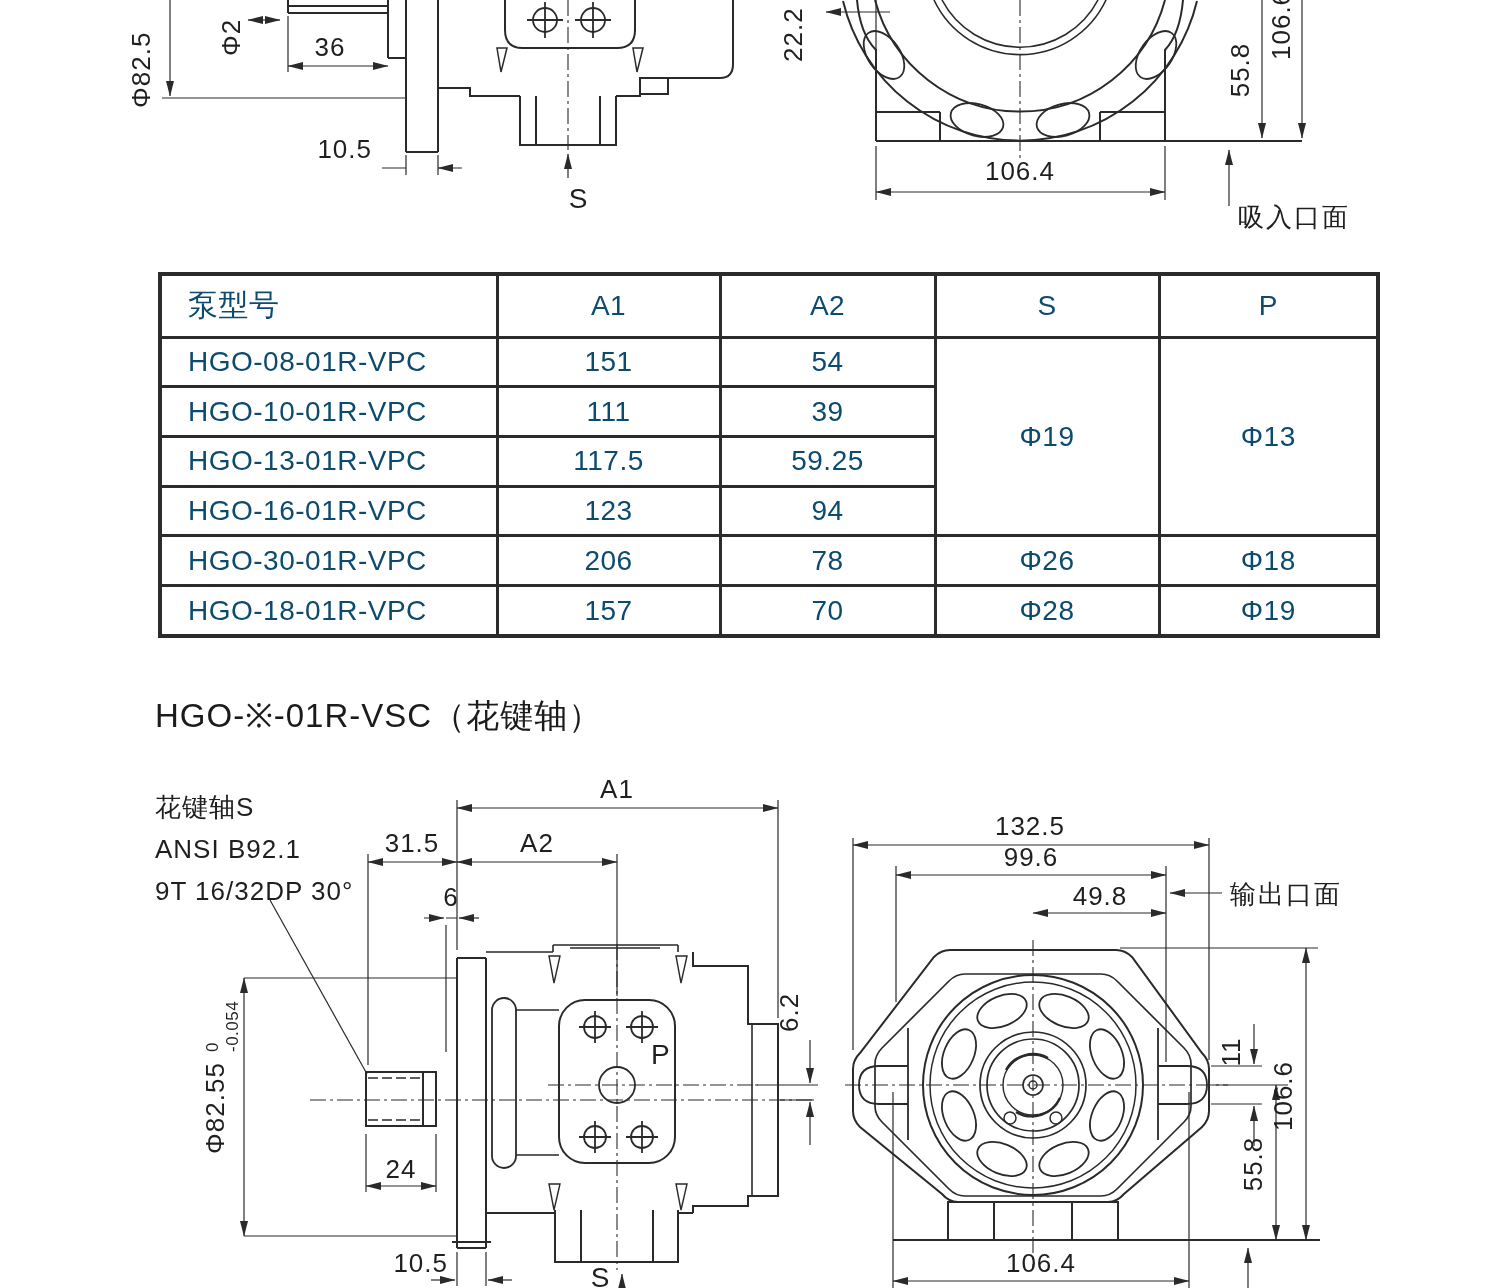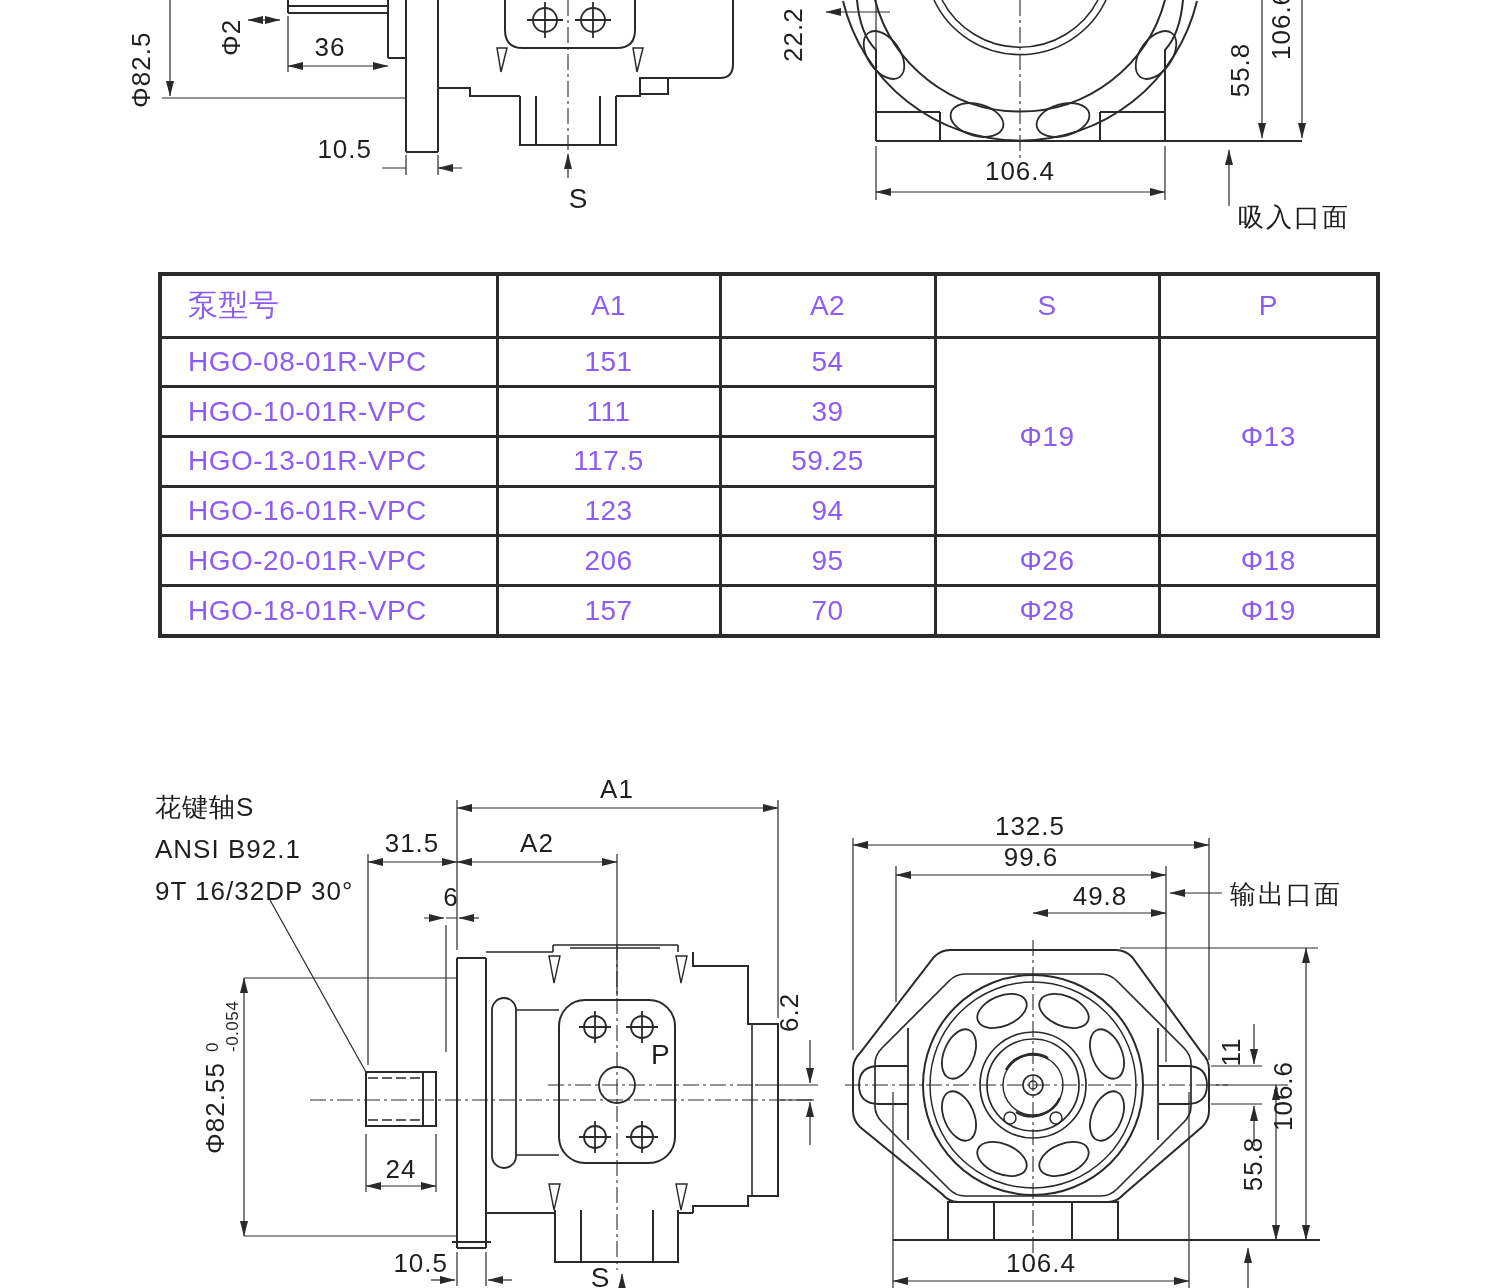--- a/index.html
+++ b/index.html
@@ -10,21 +10,21 @@
   svg text{ fill:#1f1f1f; }
   .dimtxt{ font-size:26px; letter-spacing:1px; }
   .dimtxt-sm{ font-size:17px; letter-spacing:0.5px; }
   .porttxt{ font-size:28px; }
   .cjk{ font-size:26px; letter-spacing:2px; }
   .notetxt{ font-size:26px; letter-spacing:1px; }
 
   
   #spec-table-wrap{ position:absolute; left:158px; top:272px; width:1218px; height:366px; }
   table.spec{ border-collapse:collapse; table-layout:fixed; width:100%; height:100%;
-    font-size:28px; letter-spacing:0.5px; color:#8b5cf6; }
+    font-size:28px; letter-spacing:0.5px; color:#0c4a6e; }
   table.spec td,table.spec th{ border:3px solid #2b2b2b; text-align:center;
     font-weight:normal; padding:0; white-space:nowrap; overflow:hidden; }
   table.spec .left{ text-align:left; padding-left:26px; }
   table.spec th.left{ font-size:30px; }
   table.spec{ border:4px solid #2b2b2b; }
 
   #section-title{
     position:absolute; left:155px; top:692px; font-size:33px; letter-spacing:1px;
     color:#1b1b1b; white-space:nowrap;
   }
@@ -312,31 +312,32 @@
         <td class="left">HGO-13-01R-VPC</td>
         <td>117.5</td>
         <td>59.25</td>
       </tr>
       <tr>
         <td class="left">HGO-16-01R-VPC</td>
         <td>123</td>
         <td>94</td>
       </tr>
       <tr>
-        <td class="left">HGO-20-01R-VPC</td>
+        <td class="left">HGO-30-01R-VPC</td>
         <td>206</td>
-        <td>95</td>
+        <td>78</td>
         <td>Φ26</td>
         <td>Φ18</td>
       </tr>
       <tr>
         <td class="left">HGO-18-01R-VPC</td>
         <td>157</td>
         <td>70</td>
         <td>Φ28</td>
         <td>Φ19</td>
       </tr>
     </tbody>
       </table>
   </div>
 
+  <div id="section-title">HGO-※-01R-VSC（花键轴）</div>
 
 </div>
 
 </body></html>

